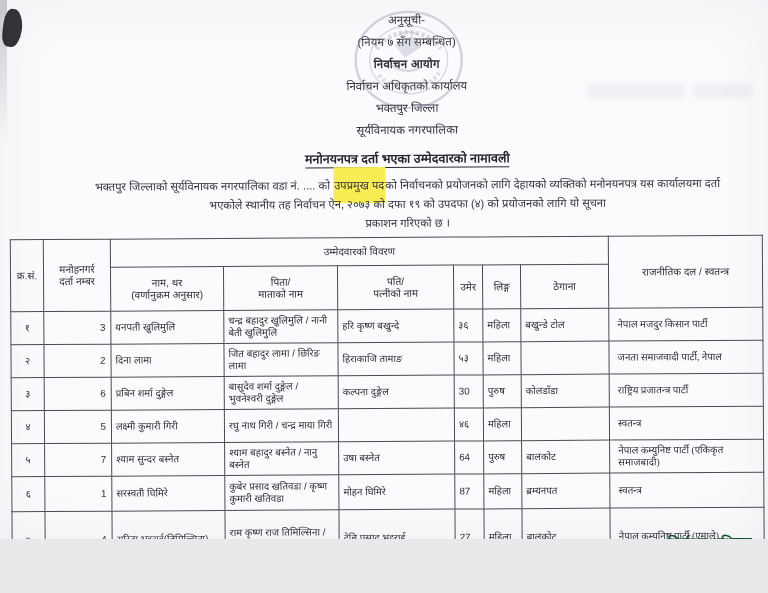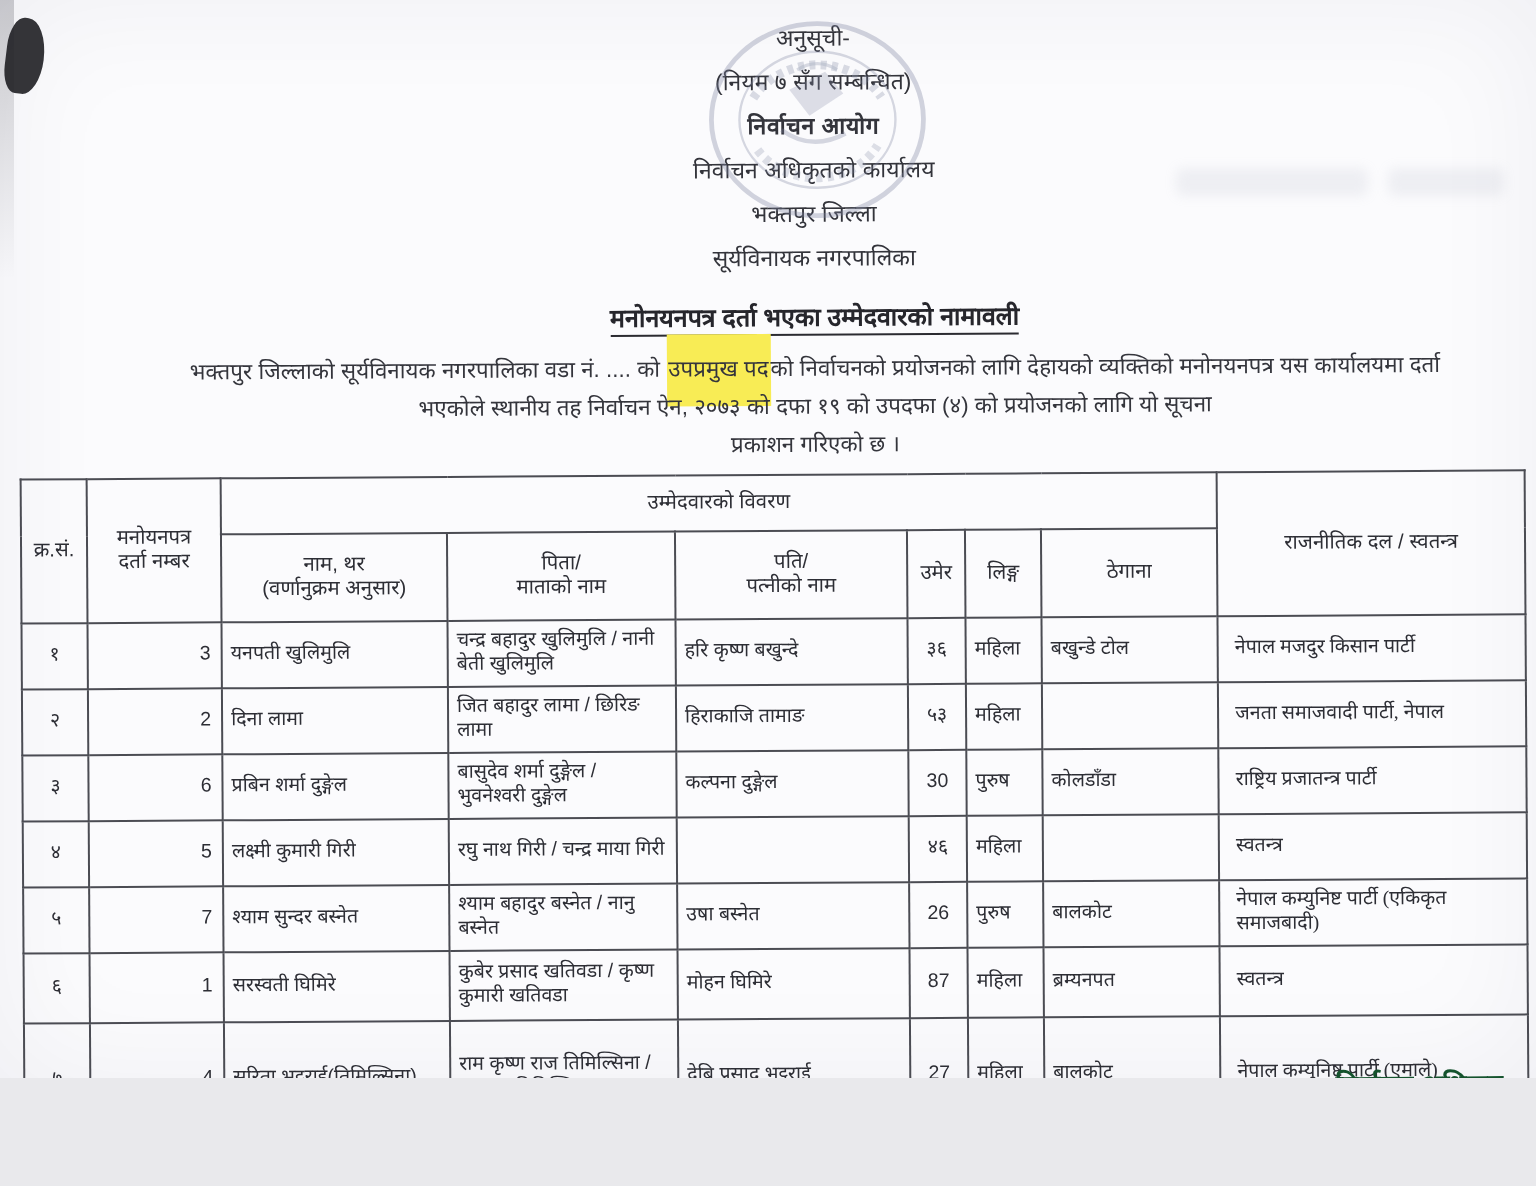--- a/index.html
+++ b/index.html
@@ -36,21 +36,21 @@
   
   table.doc { border-collapse:collapse; table-layout:fixed; width:752px; margin:4px 0 0 10px;
     font-size:9.8px; color:#2d2e35; }
   .doc th, .doc td { border:1px solid #4b4c53; font-weight:normal; padding:2px 4px;
     vertical-align:middle; overflow:hidden; line-height:12px; }
   .doc thead th { text-align:center; font-size:10.2px; }
   .hr1 { height:28px; } .hr2 { height:44px; }
   .r33 { height:33px; } .r35 { height:35px; } .r56 { height:56px; }
   td.c-sn { text-align:center; }
   td.c-reg { text-align:right; padding-right:5px; }
-  td.c-age { text-align:center; }
+  td.c-age { text-align:left; }
   td.c-party { padding-left:8px;font-family:Liberation Serif, serif; }
 
   .officer { position:absolute; top:535px; right:18px; font-size:13.5px; font-weight:bold;
     color:#14532d; letter-spacing:.2px; }
   .signature { position:absolute; left:534px; top:553px; width:112px; height:38px; }
 </style>
 </head>
 <body>
 
 <div class="paper">
@@ -99,21 +99,21 @@
           <col style="width:116px">
           <col style="width:29px">
         <col style="width:38px">
           <col style="width:88px">
           <col style="width:154px">
       </colgroup>
       <thead>
         <tr class="hr1">
           <th rowspan="2">क्र.सं.</th>
           <th rowspan="2">
-            <div>मनोयनपत्र</div>
+            <div>मनोहनगर्र</div>
             <div>दर्ता नम्बर</div>
           </th>
           <th colspan="6">उम्मेदवारको विवरण</th>
           <th rowspan="2">राजनीतिक दल / स्वतन्त्र</th>
         </tr>
         <tr class="hr2">
           <th>
             <div>नाम, थर</div>
             <div>(वर्णानुक्रम अनुसार)</div>
           </th>
@@ -174,21 +174,21 @@
           <td>महिला</td>
           <td></td>
           <td class="c-party">स्वतन्त्र</td>
         </tr>
         <tr class="r33">
           <td class="c-sn">५</td>
           <td class="c-reg">7</td>
           <td>श्याम सुन्दर बस्नेत</td>
           <td>श्याम बहादुर बस्नेत / नानु बस्नेत</td>
           <td>उषा बस्नेत</td>
-          <td class="c-age">26</td>
+          <td class="c-age">64</td>
           <td>पुरुष</td>
           <td>बालकोट</td>
           <td class="c-party">नेपाल कम्युनिष्ट पार्टी (एकिकृत समाजबादी)</td>
         </tr>
         <tr class="r35">
           <td class="c-sn">६</td>
           <td class="c-reg">1</td>
           <td>सरस्वती घिमिरे</td>
           <td>कुबेर प्रसाद खतिवडा / कृष्ण कुमारी खतिवडा</td>
           <td>मोहन घिमिरे</td>

